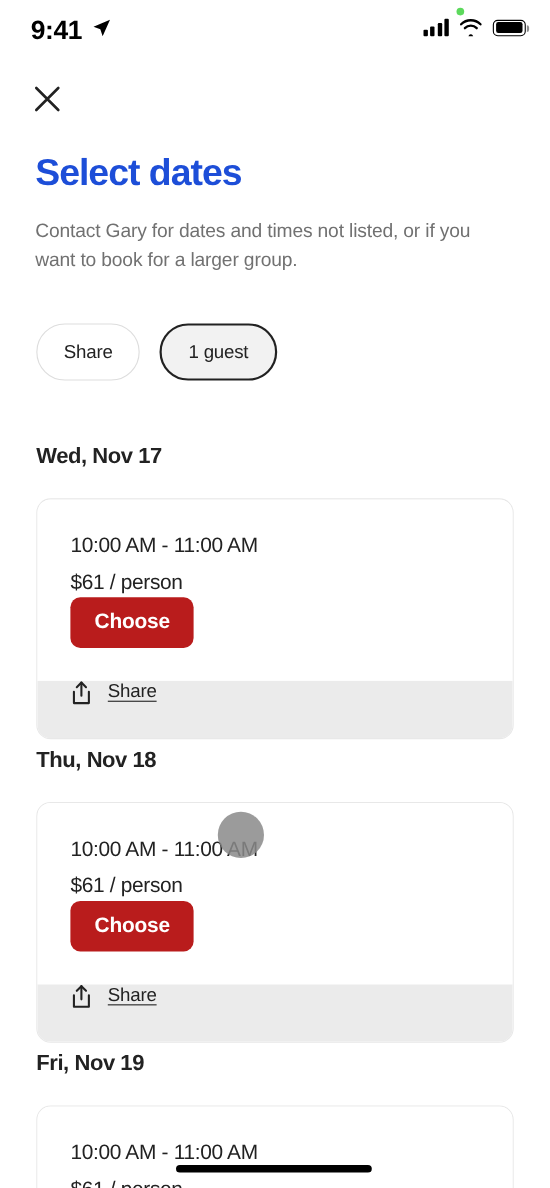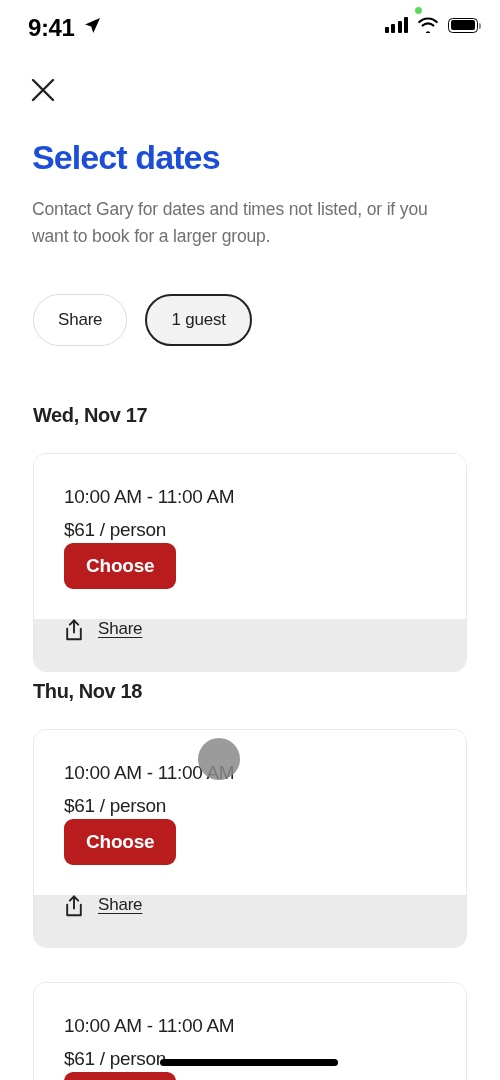--- a/index.html
+++ b/index.html
@@ -325,20 +325,21 @@
           <path d="M10 1.5 L10 13.5" stroke="#222" stroke-width="1.9" stroke-linecap="round"></path>
           <path d="M5.8 5.7 L10 1.5 L14.2 5.7" stroke="#222" stroke-width="1.9" fill="none" stroke-linecap="round" stroke-linejoin="round"></path>
           <path d="M3.2 9.8 L3.2 20.2 L16.8 20.2 L16.8 9.8" stroke="#222" stroke-width="1.9" fill="none" stroke-linecap="round" stroke-linejoin="round"></path>
         </svg>
         <span class="share-label">Share</span>
       </div>
     </div>
   </div>
 
   <div class="day-group" style="top:956px;">
+    <div class="day-label">Fri, Nov 19</div>
     <div class="slot-card">
       <div class="slot-main">
         <div class="slot-info">
           <div class="slot-time">10:00 AM - 11:00 AM</div>
           <div class="slot-price">
             <b>$61</b>
             <span>/ person</span>
           </div>
         </div>
         <button class="choose-btn">Choose</button>

